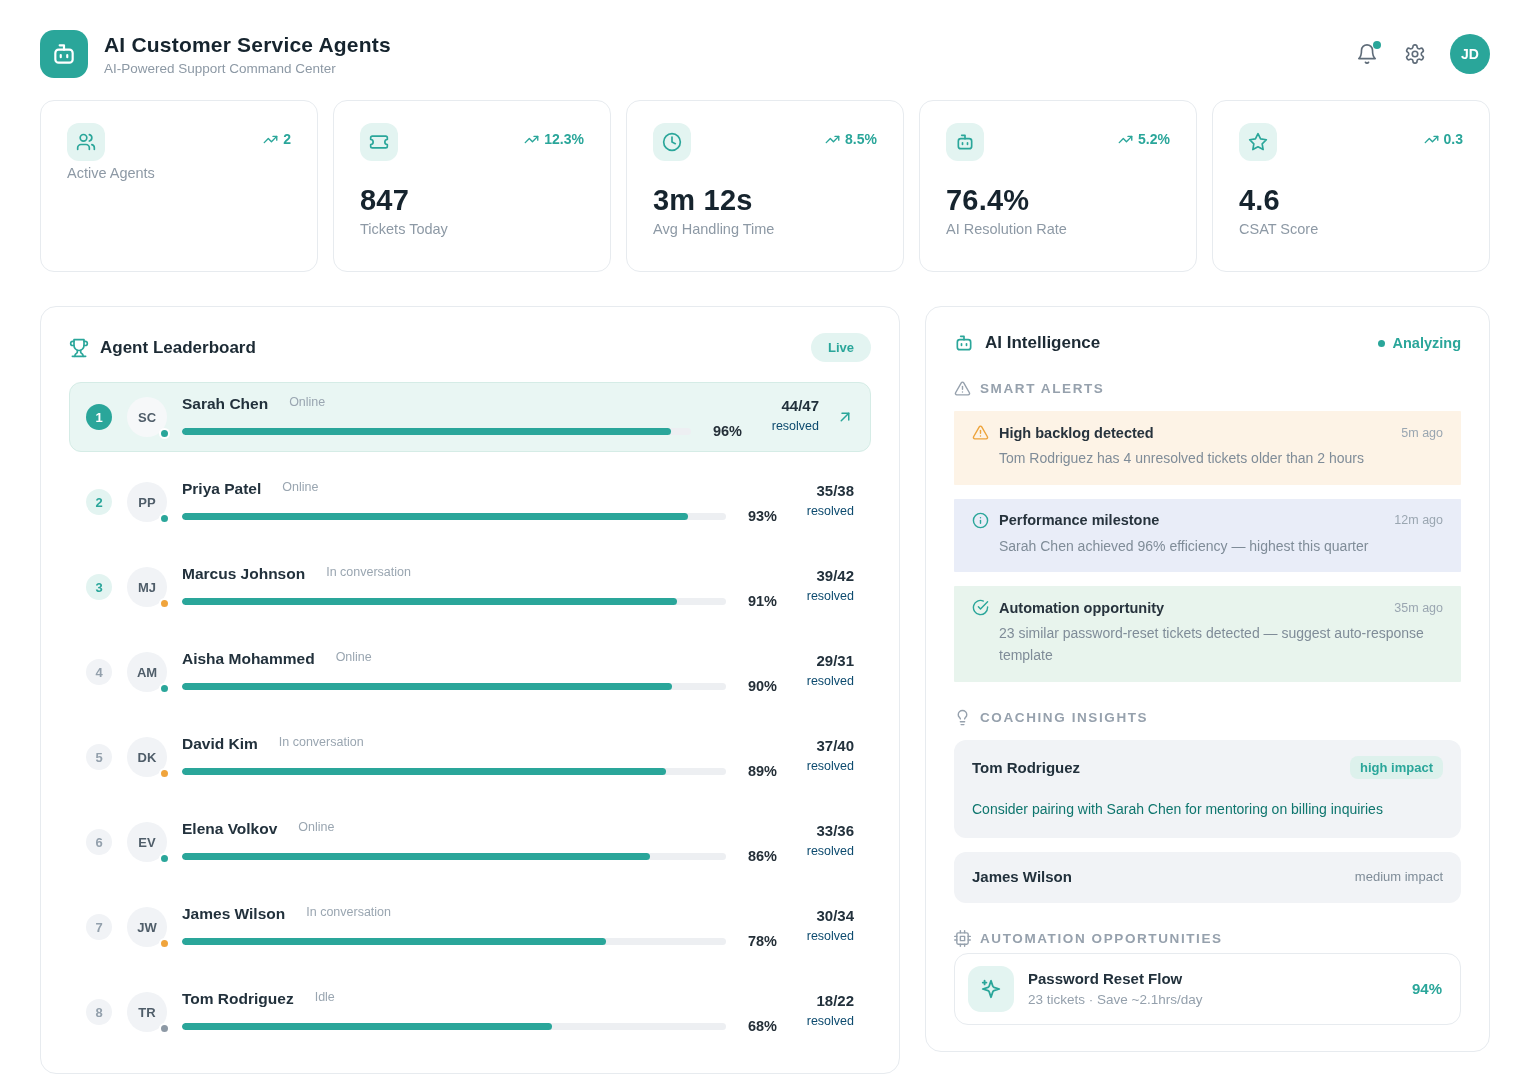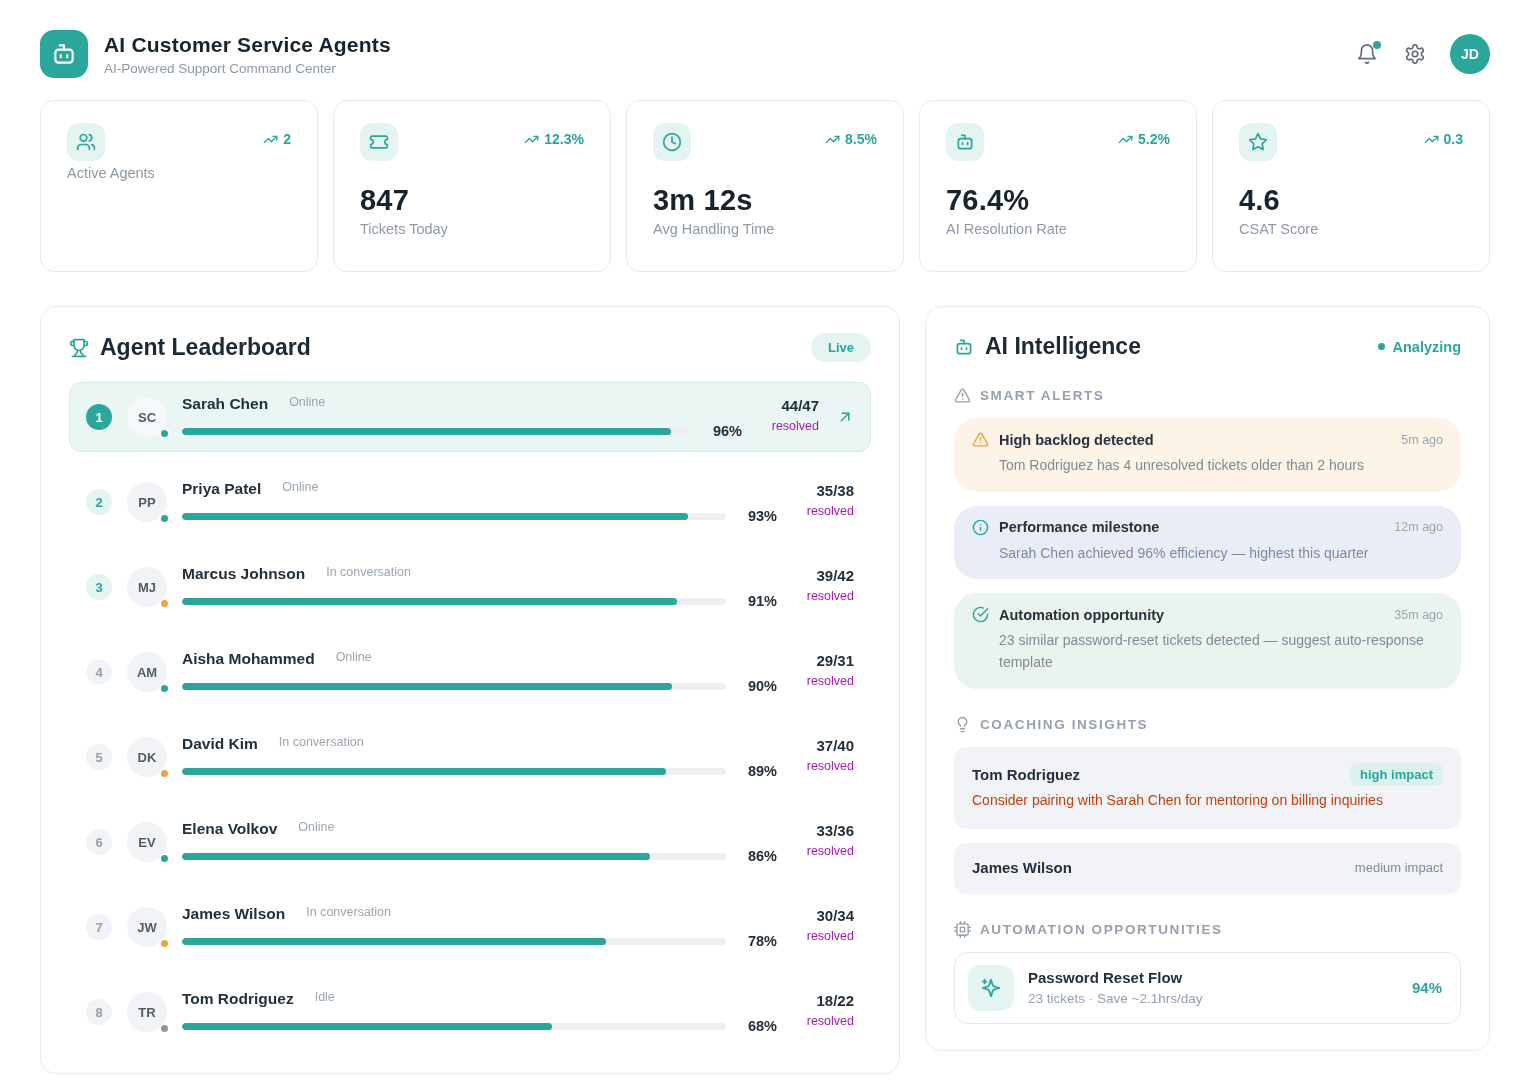--- a/index.html
+++ b/index.html
@@ -36,21 +36,21 @@
   .stat-value { font-size:29px; font-weight:700; color:#16242e; margin-top:23px; letter-spacing:.2px; }
   .stat-label { font-size:14.5px; color:#8d99a5; margin-top:4px; }
 
   
   .main { display:flex; gap:25px; margin-top:34px; align-items:flex-start; }
   .panel { border:1px solid #e7ebef; border-radius:16px; background:#fff; padding:26px 28px; }
   .panel-left { width:860px; flex:none; }
   .panel-right { width:565px; flex:none; }
   .panel-head { display:flex; align-items:center; justify-content:space-between; }
   .panel-title-wrap { display:flex; align-items:center; gap:11px; }
-  .panel-title { font-size:23px; font-weight:700; color:#1c2a34; }
+  .panel-title { font-size:17px; font-weight:700; color:#1c2a34; }
   .live-pill { background:#e3f4f1; color:#2aa69a; font-size:13px; font-weight:700; padding:7px 17px; border-radius:999px; }
   .analyzing { display:flex; align-items:center; gap:8px; color:#2aa69a; font-size:14.5px; font-weight:600; }
   .analyzing .pulse { width:7px; height:7px; border-radius:50%; background:#2aa69a; }
 
   
   .rows { margin-top:20px; display:flex; flex-direction:column; gap:15px; }
   .agent-row { display:flex; align-items:center; gap:15px; padding:12px 16px; border-radius:12px; border:1px solid transparent; cursor:pointer; }
   .agent-row.highlight { background:#e9f6f3; border-color:#d5ece6; }
   .rank { width:26px; height:26px; border-radius:50%; flex:none; display:flex; align-items:center; justify-content:center; font-size:13px; font-weight:700; background:#f1f3f6; color:#93a0ac; }
   .rank.first { background:#2aa69a; color:#fff; }
@@ -65,45 +65,45 @@
   .agent-main { flex:1; min-width:0; }
   .agent-line1 { display:flex; align-items:flex-start; gap:21px; }
   .agent-name { font-size:15.5px; font-weight:700; color:#22313c; }
   .agent-status { font-size:12.5px; color:#9aa6b1; }
   .agent-line2 { display:flex; align-items:center; gap:11px; margin-top:10px; }
   .bar { flex:1; height:7px; border-radius:4px; background:#edeff2; overflow:hidden; }
   .bar-fill { height:100%; border-radius:4px; background:#2aa69a; }
   .pct { width:40px; text-align:right; font-size:14.5px; font-weight:700; color:#242f38; flex:none; }
   .resolved-stack { width:62px; flex:none; text-align:right; align-self:flex-start; padding-top:2px; }
   .resolved-val { font-size:15px; font-weight:700; color:#22313c; }
-  .resolved-label { font-size:12.5px; color:#a21caf; margin-top:5px; }
+  .resolved-label { font-size:12.5px; color:#0c4a6e; margin-top:5px; }
   .row-arrow { flex:none; margin-left:2px; }
 
   
   .section-head { display:flex; align-items:center; gap:9px; margin-top:27px; color:#96a1ad; }
   .section-head .txt { font-size:13.5px; font-weight:700; letter-spacing:1.6px; }
-  .alert-card { border-radius:23px; padding:13px 18px 15px; margin-top:14px; cursor:pointer; }
+  .alert-card { border-radius:1px; padding:13px 18px 15px; margin-top:14px; cursor:pointer; }
   .alert--warning { background:#fdf3e6; }
   .alert--info { background:#e9edf8; }
   .alert--success { background:#e8f4ed; }
   .alert-top { display:flex; align-items:center; }
   .alert-icon { flex:none; margin-right:10px; }
   .alert-title { font-size:14.5px; font-weight:700; color:#27333d; flex:1; }
   .alert-time { font-size:12.5px; color:#9aa6b1; }
   .alert-desc { margin:7px 0 0 27px; max-width:430px; font-size:14px; line-height:1.55; color:#7f8c98; }
 
   .coach-card { background:#f1f3f6; border-radius:12px; padding:16px 18px 18px; margin-top:14px; cursor:pointer; }
   .coach-top { display:flex; align-items:center; justify-content:space-between; }
   .coach-name { font-size:15px; font-weight:700; color:#22313c; }
   .impact { font-size:13px; }
   .impact--high { color:#2aa69a; font-weight:700; background:#ddf1ec; padding:4px 10px; border-radius:8px; }
   .impact--medium { color:#7f8c98; font-weight:400; }
-  .coach-desc { margin-top:4px; font-size:14px; color:#c2410c; line-height:1.5; }
-
-  .auto-card { display:flex; align-items:center; gap:14px; border:1px solid #e7ebef; border-radius:14px; padding:12px 18px 12px 13px; margin-top:14px; cursor:pointer; }
+  .coach-desc { margin-top:20px; font-size:14px; color:#0f766e; line-height:1.5; }
+
+  .auto-card { display:flex; align-items:center; gap:14px; border:1px solid #e7ebef; border-radius:14px; padding:12px 18px 12px 13px; margin-top:6px; cursor:pointer; }
   .auto-chip { width:46px; height:46px; border-radius:13px; background:#e3f4f1; display:flex; align-items:center; justify-content:center; flex:none; }
   .auto-title { font-size:15px; font-weight:700; color:#22313c; }
   .auto-sub { font-size:13.5px; color:#94a0ac; margin-top:5px; }
   .auto-score { margin-left:auto; font-size:15px; font-weight:700; color:#2aa69a; }
 </style>
 </head>
 <body>
 
 <div class="page">
 

